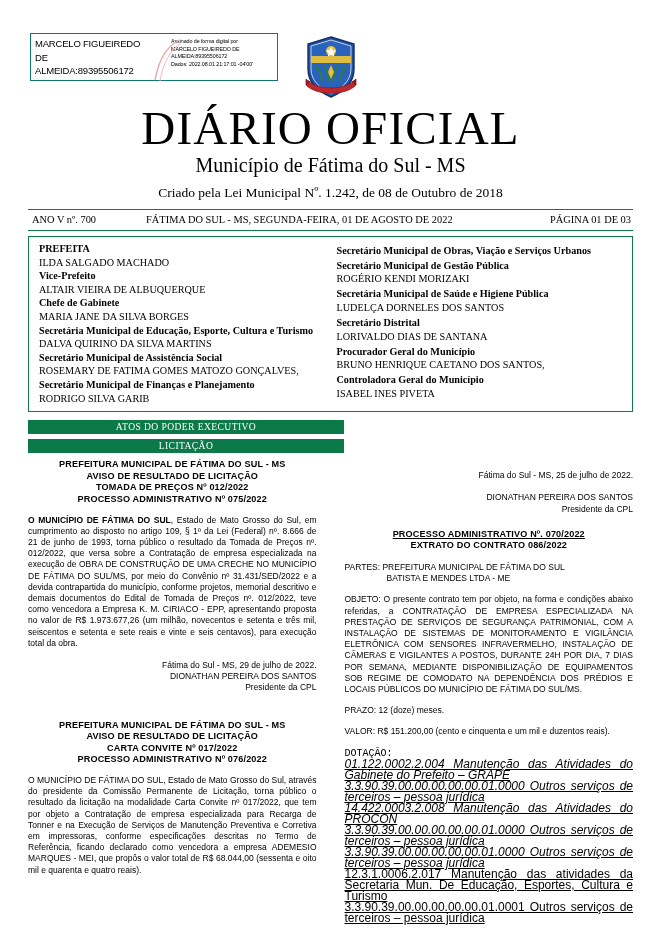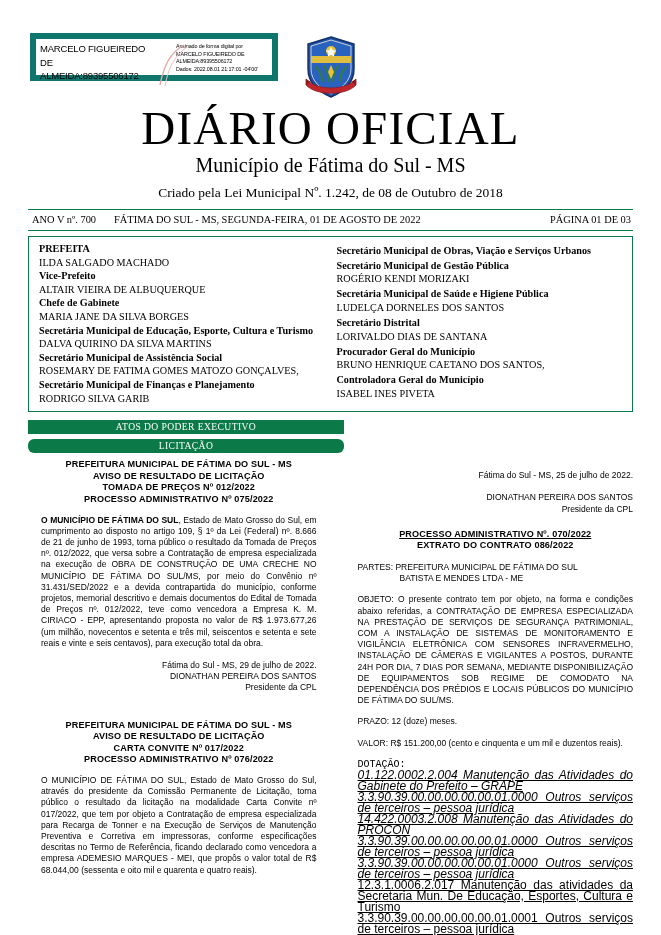--- a/index.html
+++ b/index.html
@@ -23,21 +23,21 @@
     padding: 0 28px;
   }
 
   
   .sig-stamp {
     position: absolute;
     left: 30px;
     top: 12px;
     width: 248px;
     height: 48px;
-    border: 6px solid #0f766e;
+    border: 1px solid #0f766e;
     box-sizing: border-box;
     display: flex;
     align-items: stretch;
     background: #fff;
   }
   .sig-name {
     width: 132px;
     padding: 3px 2px 0 4px;
     font-family: "Liberation Sans", sans-serif;
     font-size: 9.5px;
@@ -112,20 +112,21 @@
     margin: 0;
   }
   .infobar {
     display: flex;
     align-items: baseline;
     font-family: "Liberation Serif", serif;
     font-size: 10.4px;
     line-height: 16px;
     padding: 2px 2px 2px 4px;
     white-space: nowrap;
+    gap: 32px;
   }
   .infobar .ano { margin-right: 18px; }
   .infobar .mid { flex: 1; }
   .infobar .pag { text-align: right; }
 
   
   .officials {
     margin-top: 5px;
     border: 1.6px solid #0c7a48;
     display: flex;
@@ -167,33 +168,31 @@
   }
   .banner-exec {
     width: 300px;
     margin-top: 8px;
     margin-left: 0;
   }
   .banner-lic {
     width: 300px;
     margin-top: 5px;
     margin-left: 0;
-    border-radius: 6px;
   }
   .banner-wrap { width: 50%; }
 
   
   .columns {
     display: flex;
     margin-top: 6px;
   }
   .col {
     width: 50%;
     box-sizing: border-box;
-    margin-left: 13px;
   }
   .col.left { padding-right: 14px; }
   .col.right { padding-left: 14px; }
 
   .notice-head {
     text-align: center;
     font-family: "Liberation Sans", sans-serif;
     font-weight: bold;
     font-size: 9.1px;
     line-height: 11.6px;

